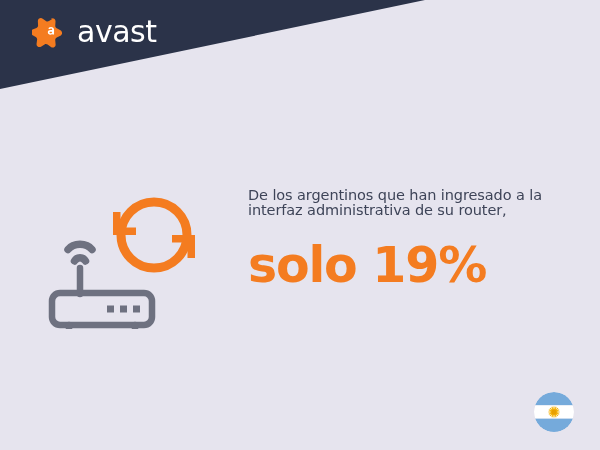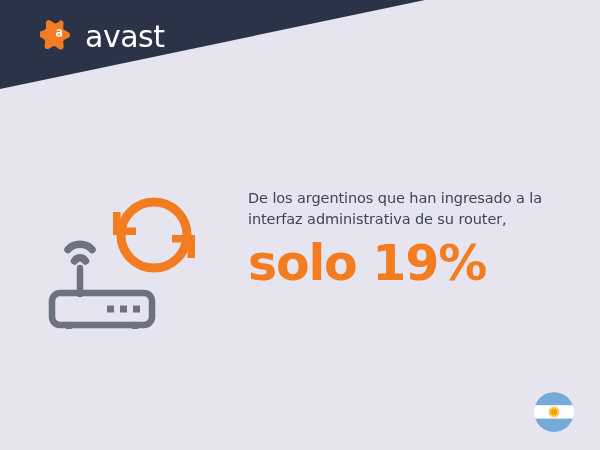--- a/index.html
+++ b/index.html
@@ -22,24 +22,23 @@
     position: absolute;
     left: 0;
     top: 0;
     width: 600px;
     height: 100px;
   }
 
   
   .logo {
     position: absolute;
-    left: 40px;
+    left: 32px;
     top: 17px;
     display: flex;
-    align-items: center;
     height: 40px;
     z-index: 5;
   }
   .logo-mark {
     width: 36px;
     height: 36px;
     flex: 0 0 auto;
   }
   .logo-word {
     margin-left: 9px;
@@ -78,33 +77,33 @@
   .text-block {
     position: absolute;
     left: 248px;
     top: 188px;
     width: 300px;
   }
   .lead-text,
   .tail-text {
     color: #3E4458;
     font-size: 14.5px;
-    line-height: 21px;
+    line-height: 15px;
     font-weight: 400;
     font-family: "DejaVu Sans", sans-serif;
     letter-spacing: -0.1px;
   }
   .headline {
     color: #F47C20;
     font-size: 49px;
     line-height: 56px;
     font-weight: 700;
     font-family: "DejaVu Sans", sans-serif;
     letter-spacing: -1.2px;
-    margin: 6px 0 4px 0;
+    margin: 20px 0 4px 0;
     white-space: nowrap;
   }
   .tail-text {
     margin-top: 2px;
   }
 
   
   .flag-badge {
     position: absolute;
     left: 534px;

